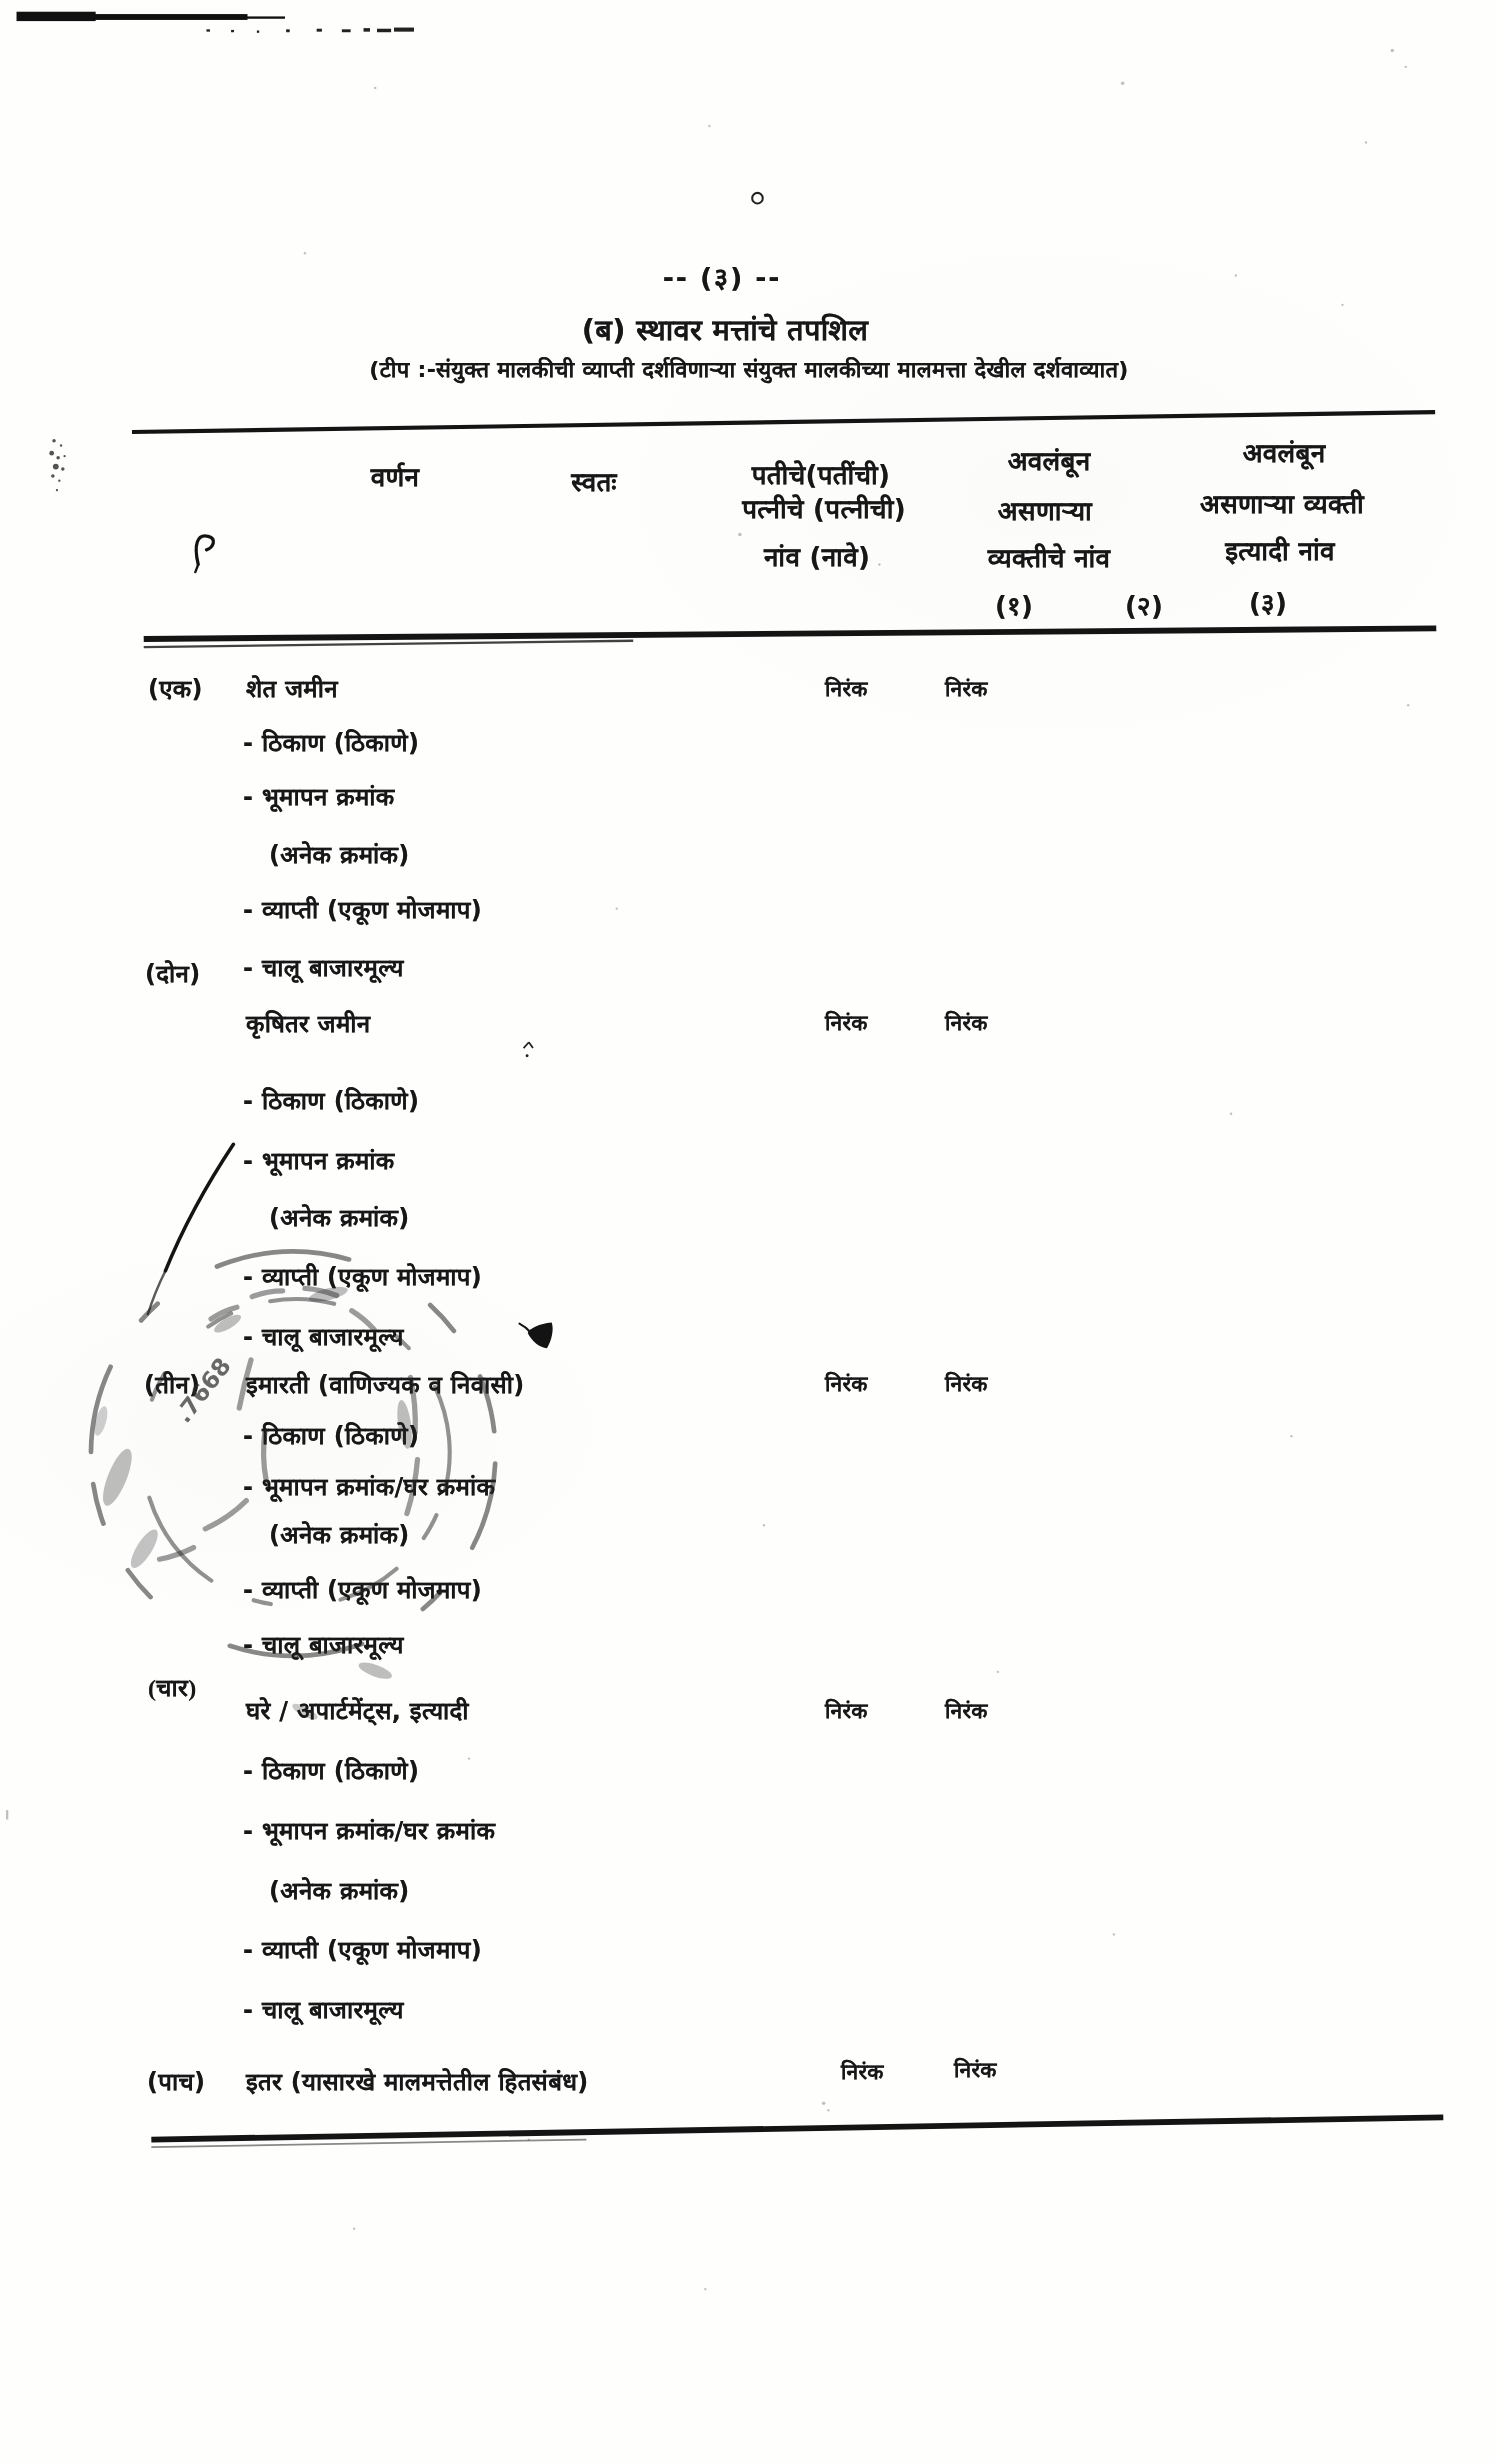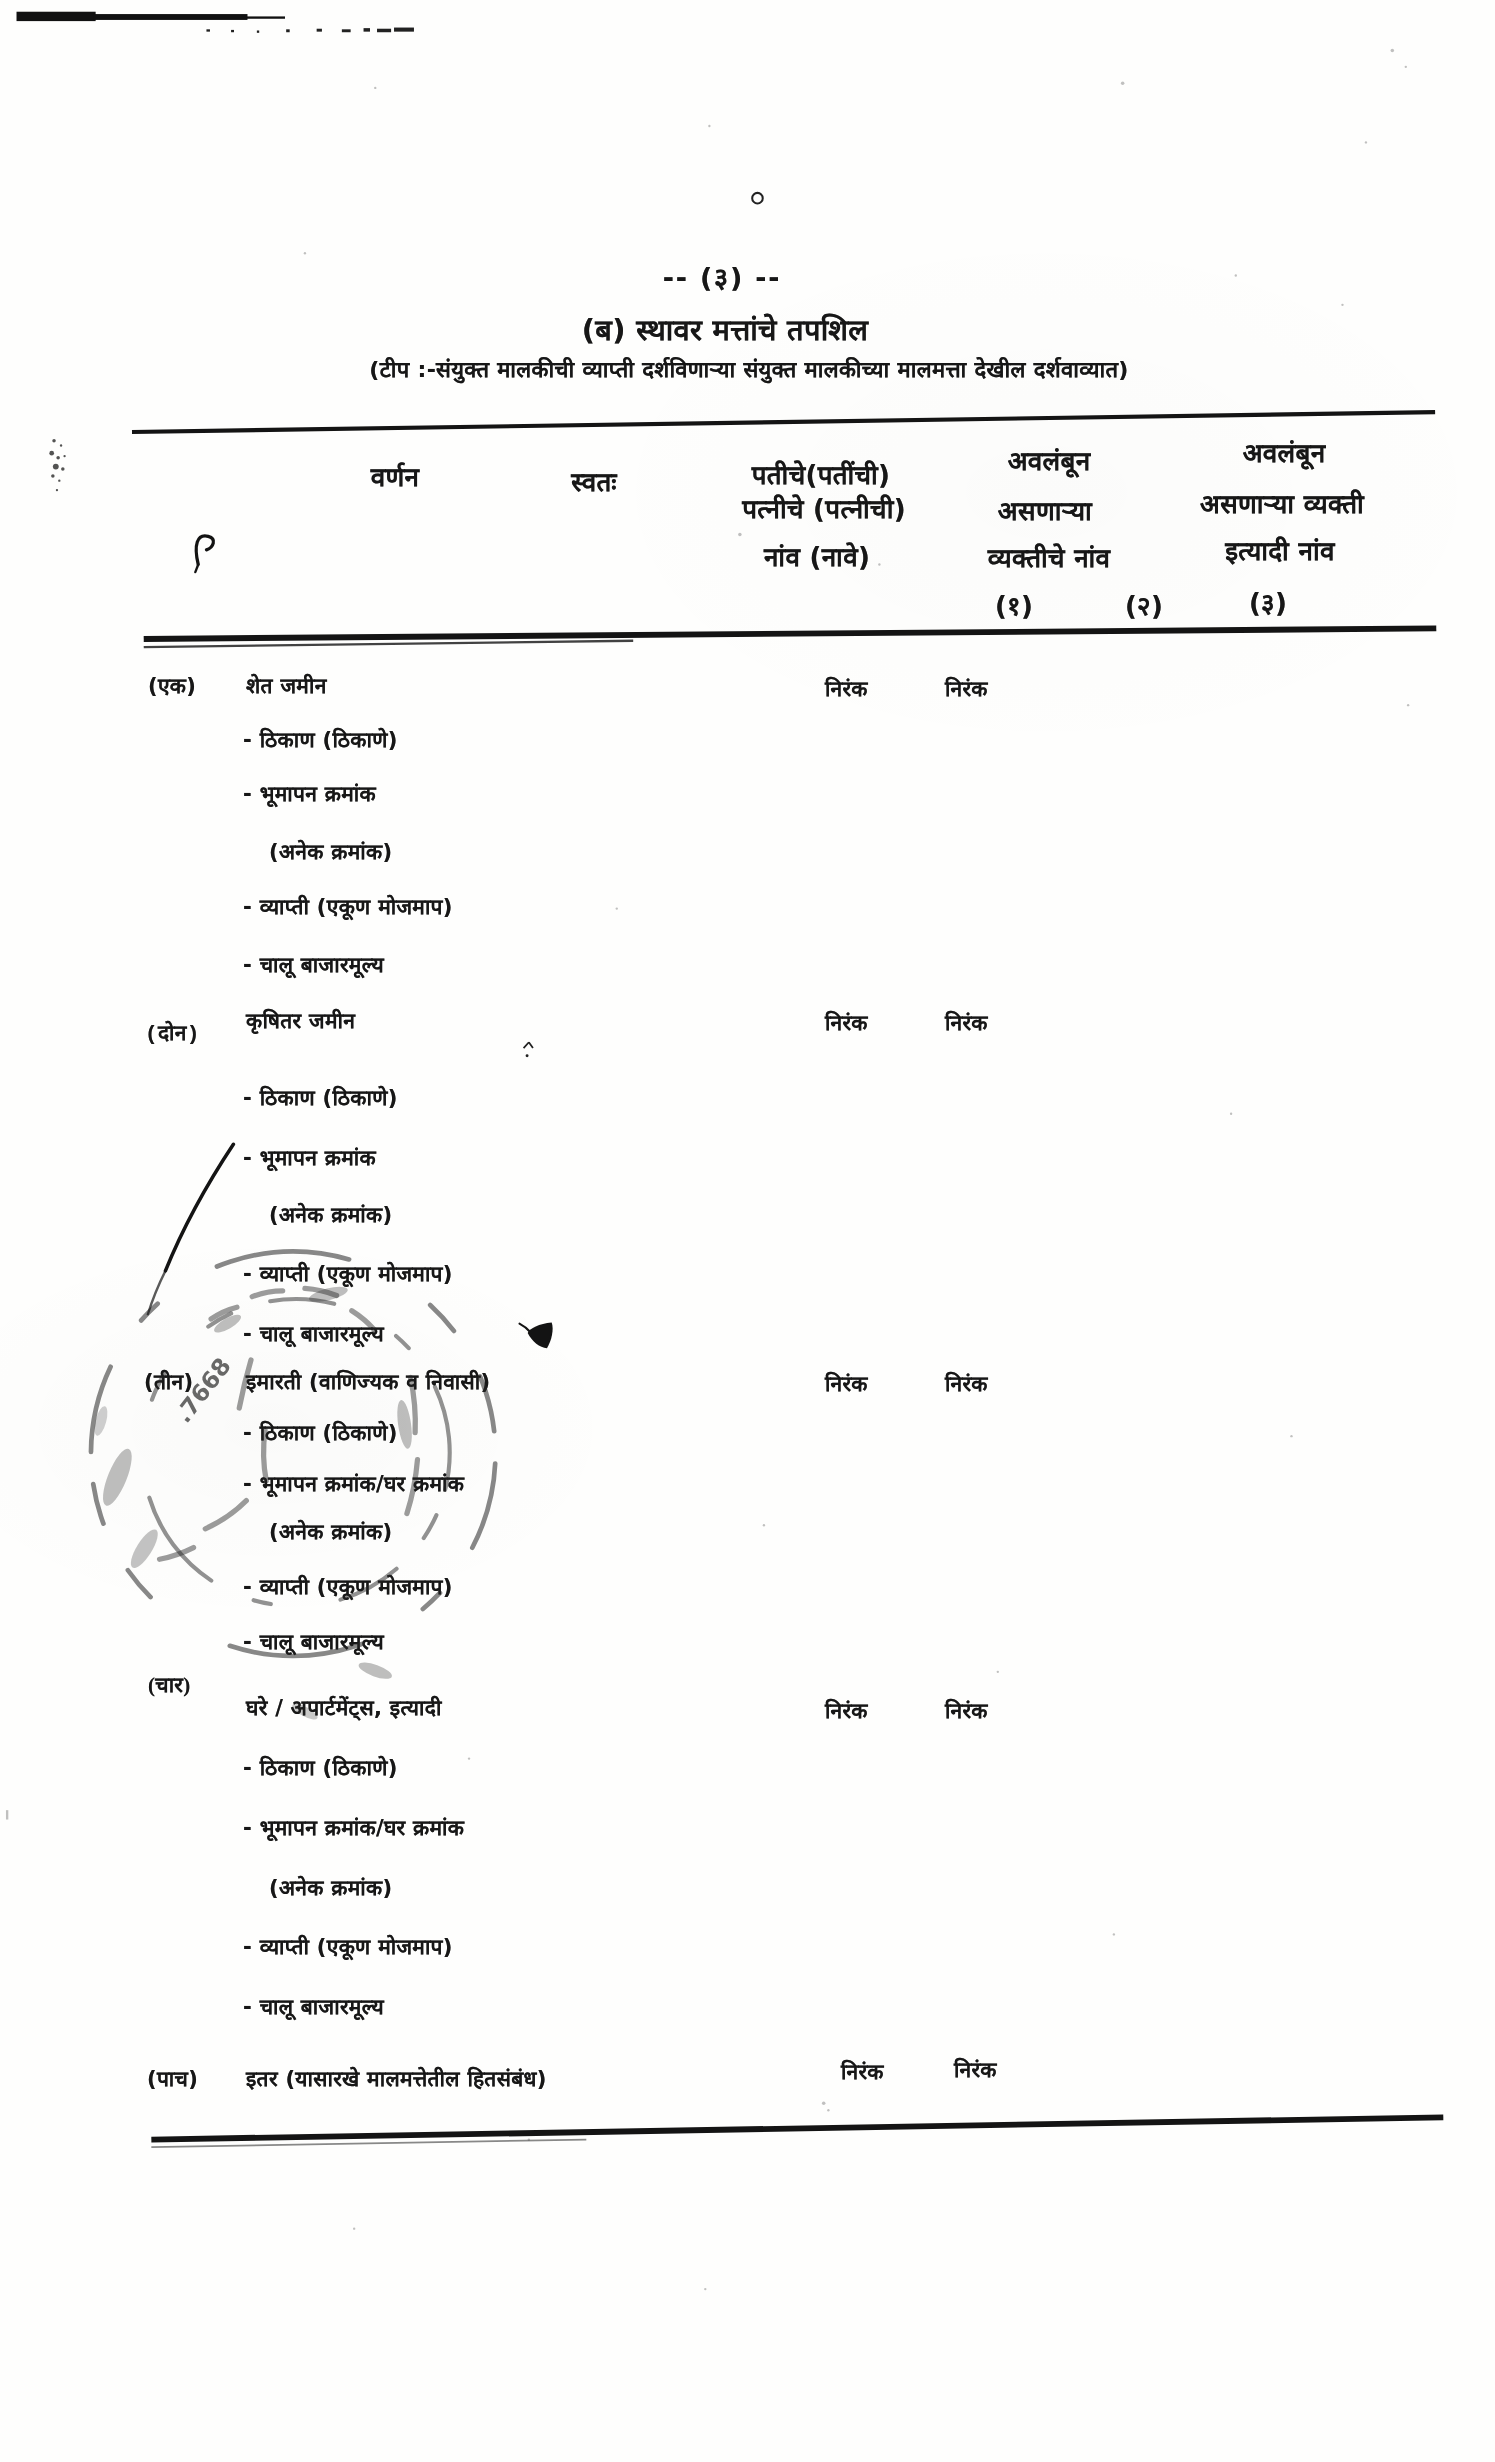--- a/index.html
+++ b/index.html
@@ -9,21 +9,21 @@
     background:
       radial-gradient(ellipse 528px 293px at 18% 58%, rgba(0,0,0,0.015), transparent 70%),
       radial-gradient(ellipse 704px 410px at 70% 20%, rgba(0,0,0,0.01), transparent 70%),
       #fefefd;
     overflow:hidden;
     font-family:"DejaVu Sans","Liberation Sans",sans-serif;
   }
   .t{
     position:absolute;
     font-weight:700;
-    font-size:21px;
+    font-size:24px;
     color:#171717;
     white-space:nowrap;
     letter-spacing:0.3px;
     text-shadow:0 0 0.6px rgba(20,20,20,.55);
   }
   .c{transform:translateX(-50%);}
   .h{font-size:26px;}
   .v{font-size:21px;text-align:right;}
   .pageno{font-size:27px;letter-spacing:1.8px;}
   .title{font-size:29px;}
@@ -60,21 +60,21 @@
   <span class="t" style="left:148px;top:671px;">(एक)</span>
   <span class="t" style="left:246px;top:671px;">शेत जमीन</span>
   <span class="t v" style="left:825px;top:674px;">निरंक</span>
   <span class="t v" style="left:945px;top:674px;">निरंक</span>
   <span class="t" style="left:243px;top:725px;">- ठिकाण (ठिकाणे)</span>
   <span class="t" style="left:243px;top:779px;">- भूमापन क्रमांक</span>
   <span class="t" style="left:269px;top:837px;">(अनेक क्रमांक)</span>
   <span class="t" style="left:243px;top:892px;">- व्याप्ती (एकूण मोजमाप)</span>
   <span class="t" style="left:243px;top:950px;">- चालू बाजारमूल्य</span>
 
-  <span class="t" style="left:145px;top:1018px;font-family:Liberation Mono, monospace;">(दोन)</span>
+  <span class="t" style="left:145px;top:956px;">(दोन)</span>
   <span class="t" style="left:246px;top:1006px;">कृषितर जमीन</span>
   <span class="t v" style="left:825px;top:1008px;">निरंक</span>
   <span class="t v" style="left:945px;top:1008px;">निरंक</span>
   <span class="t" style="left:243px;top:1083px;">- ठिकाण (ठिकाणे)</span>
   <span class="t" style="left:243px;top:1143px;">- भूमापन क्रमांक</span>
   <span class="t" style="left:269px;top:1200px;">(अनेक क्रमांक)</span>
   <span class="t" style="left:243px;top:1259px;">- व्याप्ती (एकूण मोजमाप)</span>
   <span class="t" style="left:243px;top:1319px;">- चालू बाजारमूल्य</span>
 
   <span class="t" style="left:144px;top:1367px;">(तीन)</span>

